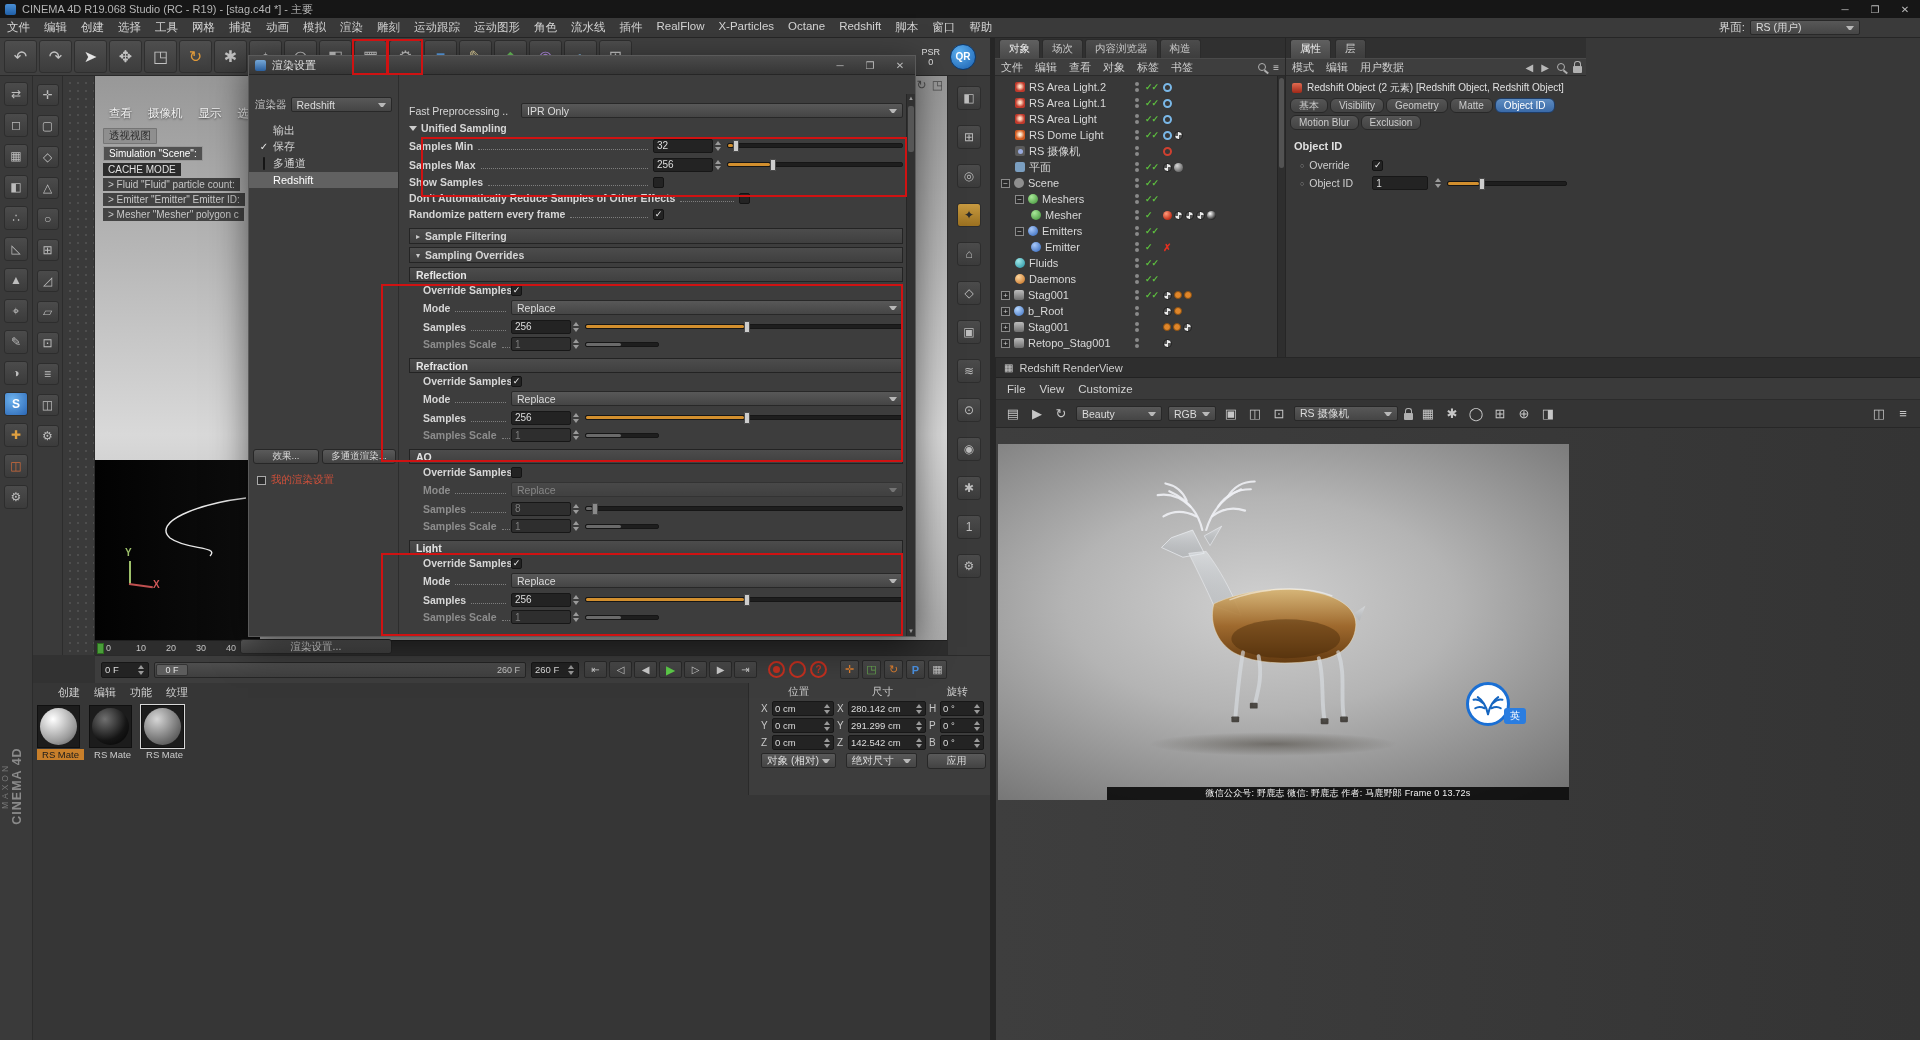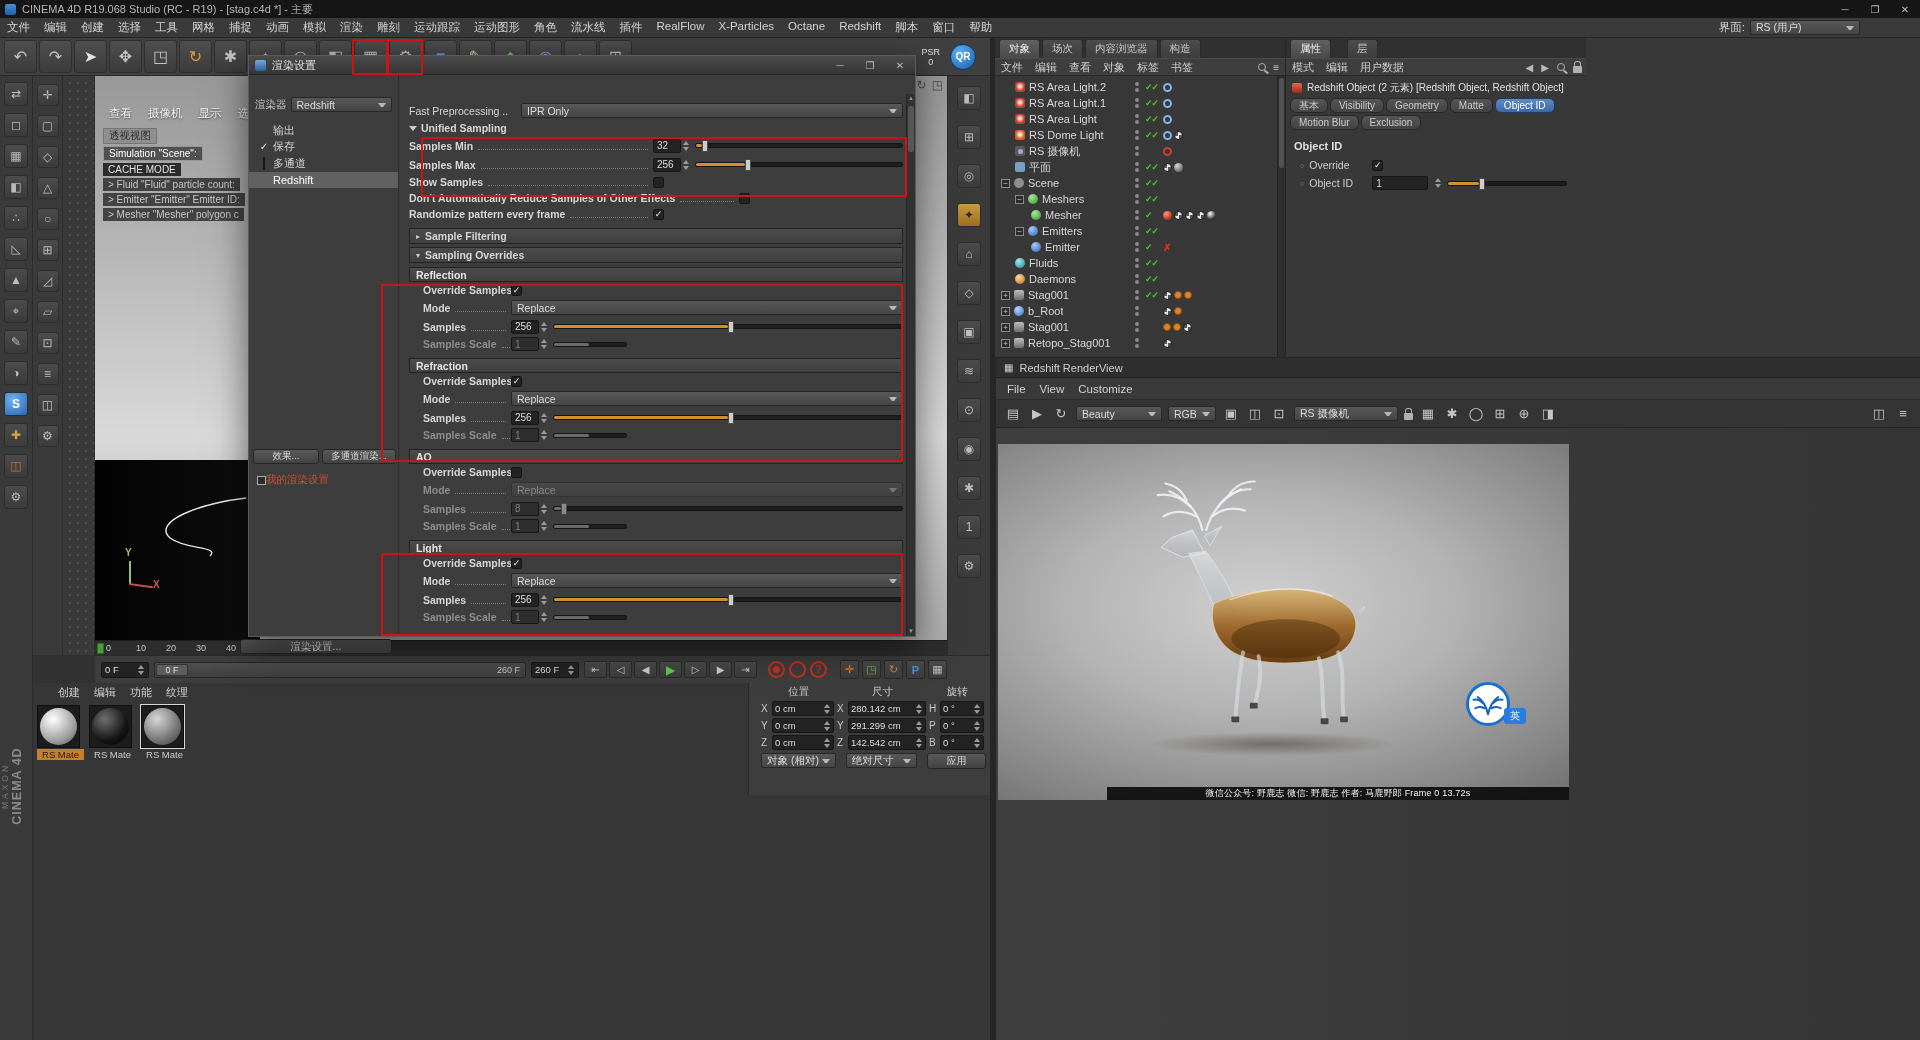--- a/index.html
+++ b/index.html
@@ -188,33 +188,33 @@
   .dtitle{height:19px;background:linear-gradient(#4a4a4a,#363636);border-bottom:1px solid #262626;display:flex;align-items:center;gap:6px;padding-left:6px;color:#e0e0e0}
   .dico{width:11px;height:11px;background:linear-gradient(#76a8d8,#2a5f9e);border-radius:2px}
   .dbody{flex:1;display:flex;position:relative;overflow:hidden}
   .dleft{width:150px;border-right:1px solid #2d2d2d;position:relative;padding-top:22px}
   .rrow{display:flex;align-items:center;gap:4px;padding:0 6px;margin-bottom:10px}
   .trow{height:16.5px;display:flex;align-items:center;padding-left:8px;color:#d2d2d2;font-size:11px;gap:2px}
   .trow.sel{background:#616161;color:#fff}
   .tchk{width:14px;text-align:center;color:#e8e8e8;font-size:10px;flex:0 0 auto}
   .tbox{width:9px;height:9px;background:#242424;border:1px solid #151515;border-radius:1px;margin:0 auto}
   .pbtns{position:absolute;left:4px;top:374px;display:flex;gap:3px}
-  .preset{position:absolute;left:8px;top:398px;display:flex;align-items:center;color:#d0503a;font-size:10.5px}
+  .preset{position:absolute;left:8px;top:398px;display:flex;align-items:center;gap:5px;color:#d0503a;font-size:10.5px}
   .pico{width:9px;height:9px;border:1px solid #aaa;background:#2c2c2c}
   .dset{flex:1;padding:26px 12px 0 10px;display:flex;flex-direction:column;overflow:hidden}
   .srow{height:19px;display:flex;align-items:center;flex:0 0 auto}
   .crow2{height:16px;display:flex;align-items:center;flex:0 0 auto}
   .hdrrow{height:16px;display:flex;align-items:center;gap:4px;flex:0 0 auto}
   .tri{width:0;height:0;border-left:4px solid transparent;border-right:4px solid transparent;border-top:5px solid #ccc}
   .sbar{height:16px;display:flex;align-items:center;gap:5px;background:linear-gradient(#4c4c4c,#3f3f3f);border:1px solid #242424;padding:0 6px;flex:0 0 auto}
   .gbar{height:15px;display:flex;align-items:center;background:linear-gradient(#4c4c4c,#404040);border:1px solid #232323;padding:0 6px;font-weight:700;color:#e4e4e4;font-size:10.5px;flex:0 0 auto}
   .lw{width:244px;display:flex;align-items:center;flex:0 0 auto}
   .lwg{width:88px;display:flex;align-items:center;flex:0 0 auto}
   .gind{width:14px;flex:0 0 auto}
-  .num{width:28px;flex:0 0 auto}
+  .num{width:60px;flex:0 0 auto}
   .gap6{height:6px;flex:0 0 auto}
   .gap3{height:3px;flex:0 0 auto}
   .gap4{height:4px;flex:0 0 auto}
   .dsb{position:absolute;right:0;top:19px;bottom:0;width:9px;background:#313131;border-left:1px solid #262626}
   .dsb .a1,.dsb .a2{position:absolute;left:0;right:0;height:9px;color:#999;font-size:6px;text-align:center;line-height:9px}
   .dsb .a1{top:0}.dsb .a2{bottom:0}
   .dsb .th{position:absolute;left:1px;right:1px;top:12px;height:46px;background:#565656;border-radius:2px}
   .anno{position:absolute;border:2px solid #d01212;z-index:60;pointer-events:none}
 </style>
 </head>
@@ -739,21 +739,21 @@
           <span class="extras">
             <span class="bchk"></span>
           </span>
         </div>
       <div class="omsb"></div>
     </div>
   </div>
 
   <div class="abs am">
     <div class="omtabs amin">
-      <span style="display:flex;gap:16px">
+      <span style="display:flex;gap:4px">
           <span class="tab">属性</span>
           <span class="tab">层</span>
         </span>
     </div>
     <div class="ammenu">
       <span style="display:flex">
           <span class="mi" style="padding:0 6px">模式</span>
           <span class="mi" style="padding:0 6px">编辑</span>
           <span class="mi" style="padding:0 6px">用户数据</span>
         </span>

